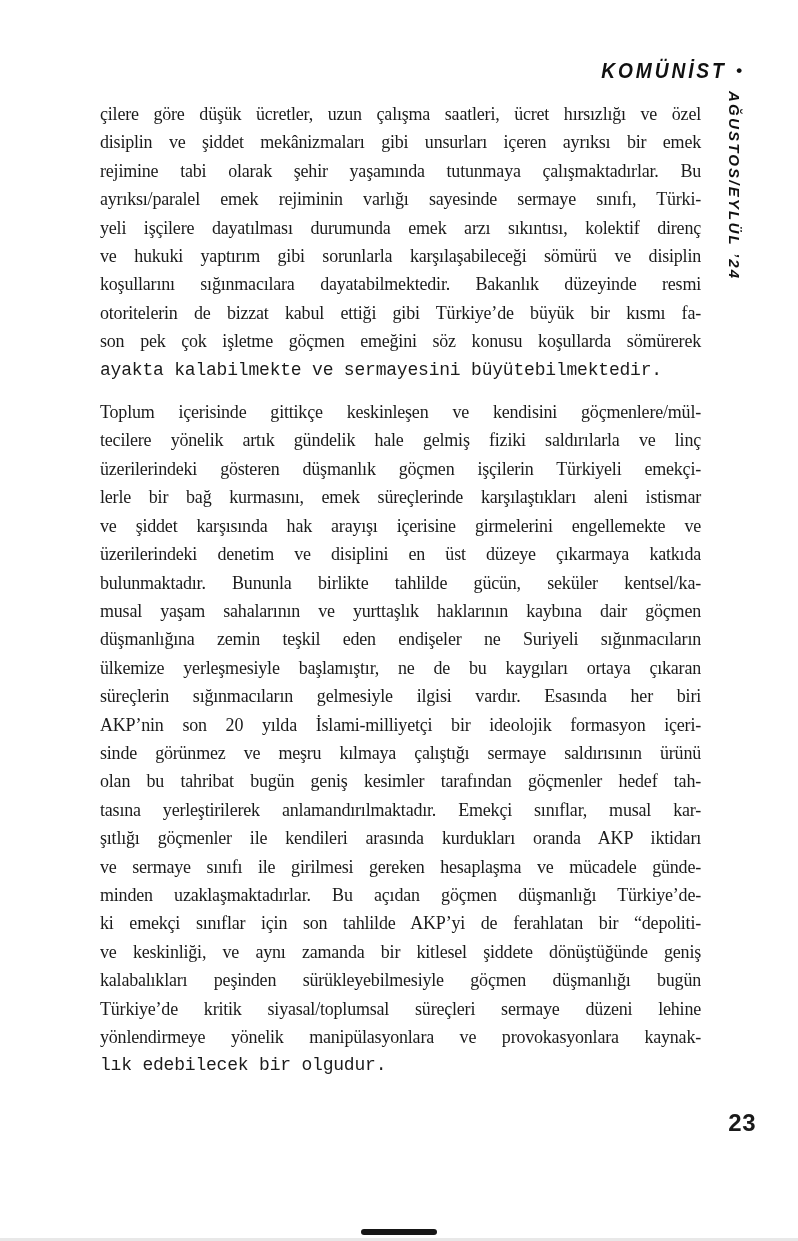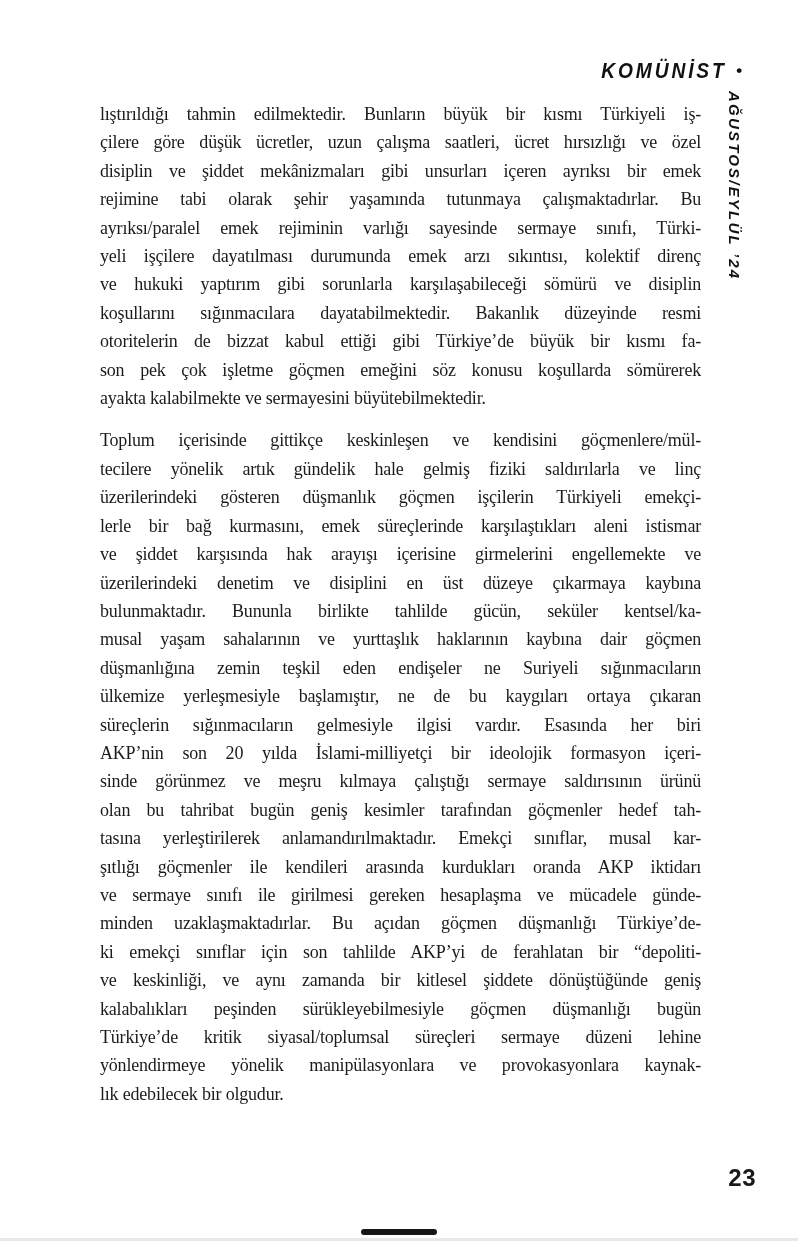--- a/index.html
+++ b/index.html
@@ -46,24 +46,24 @@
     font-size:18px;
     line-height:28.4px;
     letter-spacing:-0.2px;
     hyphens:none;
   }
   .para { margin:0 0 14px 0; }
   .line {
     text-align:justify;
     text-align-last:justify;
   }
-  .para .line:last-child { text-align-last:left; }
+  .para .line:last-child { text-align-last:left;font-family:Liberation Mono, monospace; }
   .page-number {
     position:absolute;
-    top:1164px; right:42px;
+    top:1109px; right:42px;
     font-family:"Liberation Sans", sans-serif;
     font-weight:bold;
     font-size:24px;
     letter-spacing:0.5px;
     color:#1a1a1a;
   }
   .home-indicator {
     position:absolute;
     left:50%; bottom:3px;
     transform:translateX(-50%);
@@ -79,39 +79,38 @@
 
   <div class="masthead">
     <span class="mag-title">KOMÜNİST</span>
     <span class="mag-bullet">•</span>
   </div>
 
   <div class="issue-vertical">AĞUSTOS/EYLÜL ’24</div>
 
   <div class="body-text">
     <div class="para">
-        <div class="line">lıştırıldığı tahmin edilmektedir. Bunların büyük bir kısmı Türkiyeli iş-</div>
         <div class="line">çilere göre düşük ücretler, uzun çalışma saatleri, ücret hırsızlığı ve özel</div>
         <div class="line">disiplin ve şiddet mekânizmaları gibi unsurları içeren ayrıksı bir emek</div>
         <div class="line">rejimine tabi olarak şehir yaşamında tutunmaya çalışmaktadırlar. Bu</div>
         <div class="line">ayrıksı/paralel emek rejiminin varlığı sayesinde sermaye sınıfı, Türki-</div>
         <div class="line">yeli işçilere dayatılması durumunda emek arzı sıkıntısı, kolektif direnç</div>
         <div class="line">ve hukuki yaptırım gibi sorunlarla karşılaşabileceği sömürü ve disiplin</div>
         <div class="line">koşullarını sığınmacılara dayatabilmektedir. Bakanlık düzeyinde resmi</div>
         <div class="line">otoritelerin de bizzat kabul ettiği gibi Türkiye’de büyük bir kısmı fa-</div>
         <div class="line">son pek çok işletme göçmen emeğini söz konusu koşullarda sömürerek</div>
         <div class="line">ayakta kalabilmekte ve sermayesini büyütebilmektedir.</div>
       </div>
     <div class="para">
         <div class="line">Toplum içerisinde gittikçe keskinleşen ve kendisini göçmenlere/mül-</div>
         <div class="line">tecilere yönelik artık gündelik hale gelmiş fiziki saldırılarla ve linç</div>
         <div class="line">üzerilerindeki gösteren düşmanlık göçmen işçilerin Türkiyeli emekçi-</div>
         <div class="line">lerle bir bağ kurmasını, emek süreçlerinde karşılaştıkları aleni istismar</div>
         <div class="line">ve şiddet karşısında hak arayışı içerisine girmelerini engellemekte ve</div>
-        <div class="line">üzerilerindeki denetim ve disiplini en üst düzeye çıkarmaya kaybına</div>
+        <div class="line">üzerilerindeki denetim ve disiplini en üst düzeye çıkarmaya katkıda</div>
         <div class="line">bulunmaktadır. Bununla birlikte tahlilde gücün, seküler kentsel/ka-</div>
         <div class="line">musal yaşam sahalarının ve yurttaşlık haklarının kaybına dair göçmen</div>
         <div class="line">düşmanlığına zemin teşkil eden endişeler ne Suriyeli sığınmacıların</div>
         <div class="line">ülkemize yerleşmesiyle başlamıştır, ne de bu kaygıları ortaya çıkaran</div>
         <div class="line">süreçlerin sığınmacıların gelmesiyle ilgisi vardır. Esasında her biri</div>
         <div class="line">AKP’nin son 20 yılda İslami-milliyetçi bir ideolojik formasyon içeri-</div>
         <div class="line">sinde görünmez ve meşru kılmaya çalıştığı sermaye saldırısının ürünü</div>
         <div class="line">olan bu tahribat bugün geniş kesimler tarafından göçmenler hedef tah-</div>
         <div class="line">tasına yerleştirilerek anlamandırılmaktadır. Emekçi sınıflar, musal kar-</div>
         <div class="line">şıtlığı göçmenler ile kendileri arasında kurdukları oranda AKP iktidarı</div>

